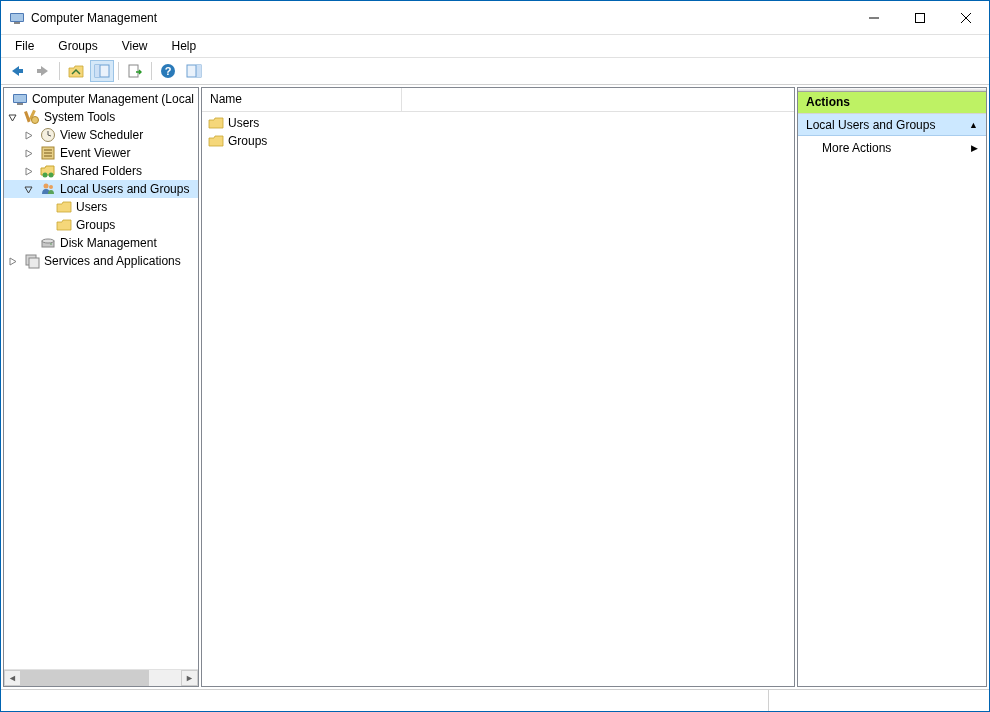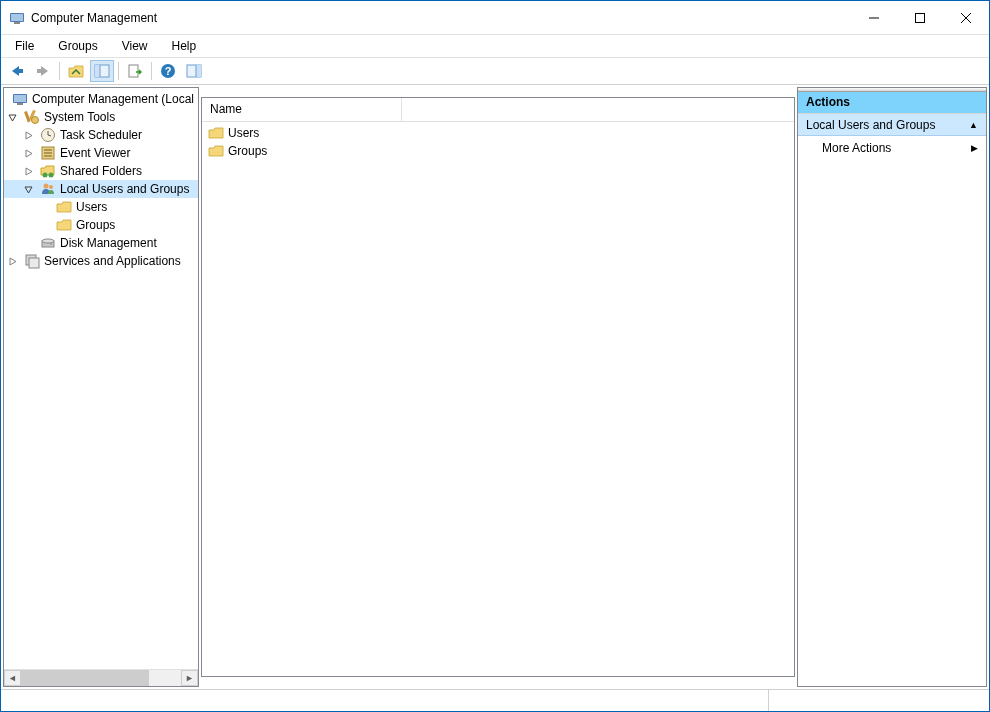--- a/index.html
+++ b/index.html
@@ -21,29 +21,29 @@
   .tree{flex:1;overflow:hidden;padding-top:2px;}
   .tree-row{height:18px;display:flex;align-items:center;white-space:nowrap;padding-right:4px;}
   .tree-row .exp{width:16px;text-align:center;color:#6b6b6b;font-size:10px;user-select:none;}
   .tree-row .ticon{width:16px;height:16px;margin-right:4px;display:flex;align-items:center;justify-content:center;flex-shrink:0;}
   .tree-row.selected{background:#cce8ff;}
   .tree-row.selected .label{background:#cce8ff;}
   .hscroll{height:17px;border-top:1px solid #e1e1e1;background:#f0f0f0;display:flex;}
   .hscroll .arrow{width:17px;height:100%;background:#f0f0f0;border:1px solid #cdcdcd;display:flex;align-items:center;justify-content:center;font-size:9px;color:#606060;}
   .hscroll .track{flex:1;background:#f0f0f0;position:relative;}
   .hscroll .thumb{position:absolute;left:0;width:80%;height:100%;background:#cdcdcd;}
-  .list-pane{flex:1;border:1px solid #828790;margin:12px 1px;display:flex;flex-direction:column;}
+  .list-pane{flex:1;border:1px solid #828790;margin:2px 1px;display:flex;flex-direction:column;}
   .list-header{height:24px;border-bottom:1px solid #e1e1e1;display:flex;}
   .list-header .col{padding:4px 8px;border-right:1px solid #e1e1e1;font-size:12px;}
   .list-body{flex:1;padding:2px 0;}
   .list-row{height:18px;display:flex;align-items:center;padding-left:6px;}
   .list-row .licon{width:16px;height:16px;margin-right:4px;display:flex;align-items:center;justify-content:center;}
   .actions-pane{width:190px;border:1px solid #828790;margin:2px 2px 2px 1px;display:flex;flex-direction:column;}
   .actions-border-top{height:4px;background:linear-gradient(#ffffff,#d4d4d4);border-bottom:1px solid #a0a0a0;}
-  .actions-title{height:22px;padding:3px 8px;font-weight:bold;font-size:12px;background:#7dd3fc;border-bottom:1px solid #d4d4d4;}
+  .actions-title{height:22px;padding:3px 8px;font-weight:bold;font-size:12px;background:#bef264;border-bottom:1px solid #d4d4d4;}
   .actions-section{height:22px;background:#cce8ff;border-bottom:1px solid #a9cdee;display:flex;align-items:center;padding:0 8px;font-size:12px;}
   .actions-section .arrow-up{margin-left:auto;font-size:9px;}
   .actions-item{height:24px;display:flex;align-items:center;padding:0 8px 0 24px;font-size:12px;}
   .actions-item .arrow-right{margin-left:auto;font-size:9px;}
   .statusbar{height:22px;border-top:1px solid #d0d0d0;display:flex;}
   .statusbar .cell{border-right:1px solid #d0d0d0;}
   svg{display:block;}
 </style>
 </head>
 <body>
@@ -174,21 +174,21 @@
                 <path d="M2 1 L2 8 L8 4.5 Z" fill="none" stroke="#808080" stroke-width="1"></path>
               </svg>
             </span>
           <span class="ticon">
               <svg width="16" height="16" viewBox="0 0 16 16">
                 <circle cx="8" cy="8" r="6.5" fill="#f5f0e0" stroke="#9a8a5c" stroke-width="1"></circle>
                 <line x1="8" y1="8" x2="8" y2="4" stroke="#555" stroke-width="1"></line>
                 <line x1="8" y1="8" x2="11" y2="9" stroke="#555" stroke-width="1"></line>
               </svg>
             </span>
-          <span class="label">Task Scheduler</span>
+          <span class="label">View Scheduler</span>
         </div>
 
         <div class="tree-row" style="padding-left:20px">
           <span class="exp">
               <svg width="9" height="9" viewBox="0 0 9 9">
                 <path d="M2 1 L2 8 L8 4.5 Z" fill="none" stroke="#808080" stroke-width="1"></path>
               </svg>
             </span>
           <span class="ticon">
               <svg width="16" height="16" viewBox="0 0 16 16">

